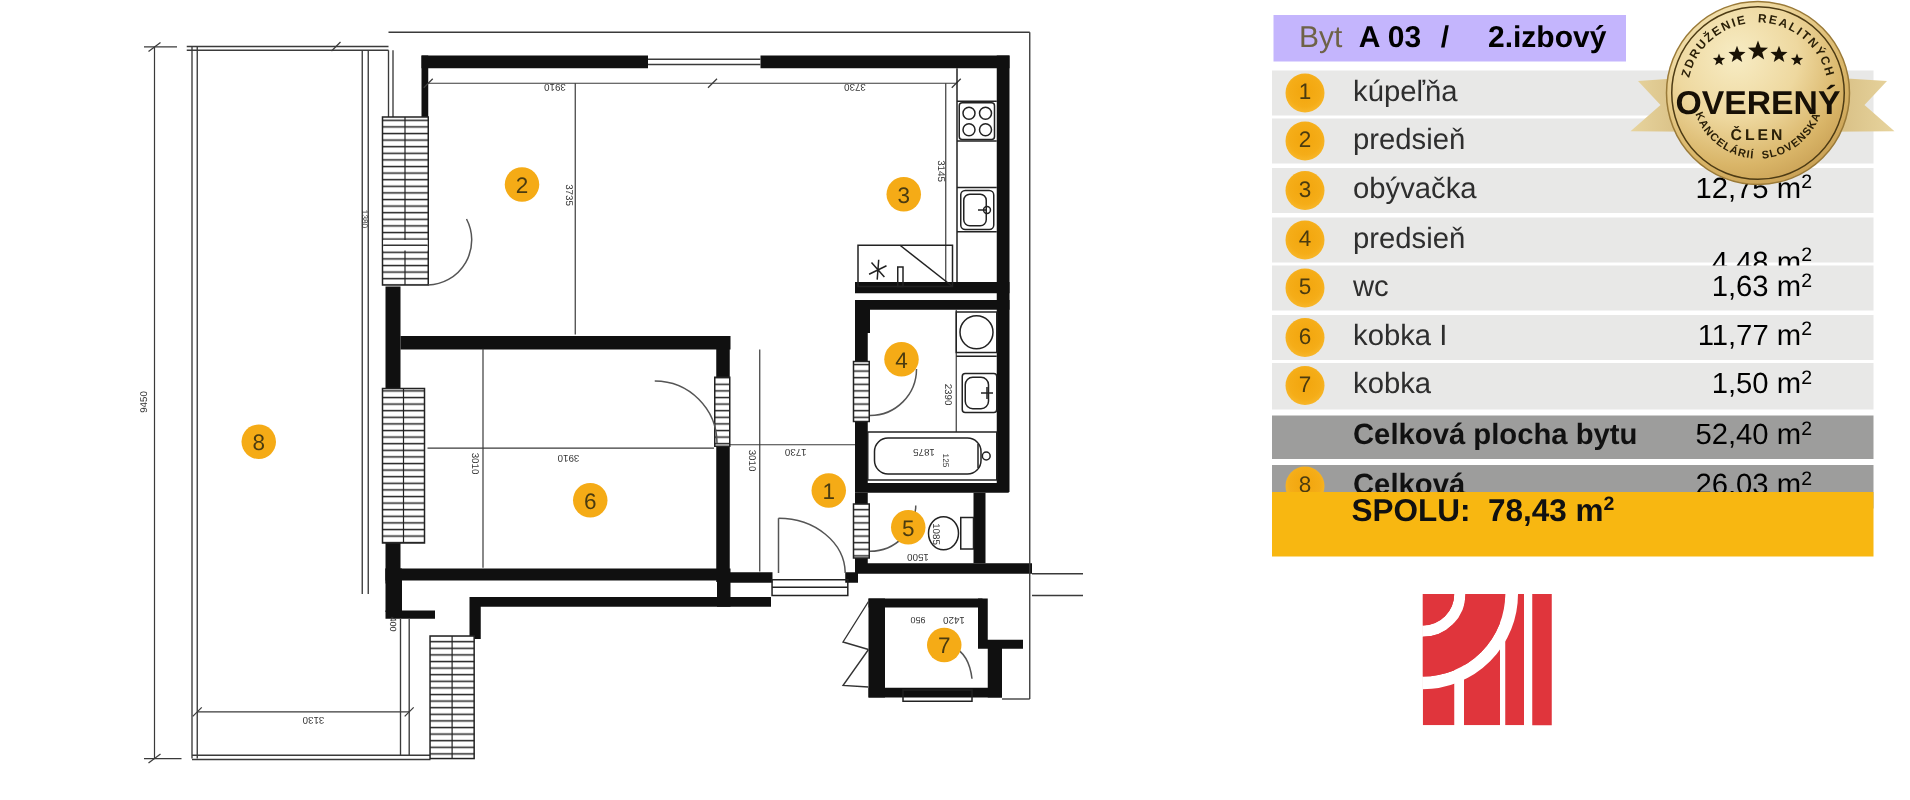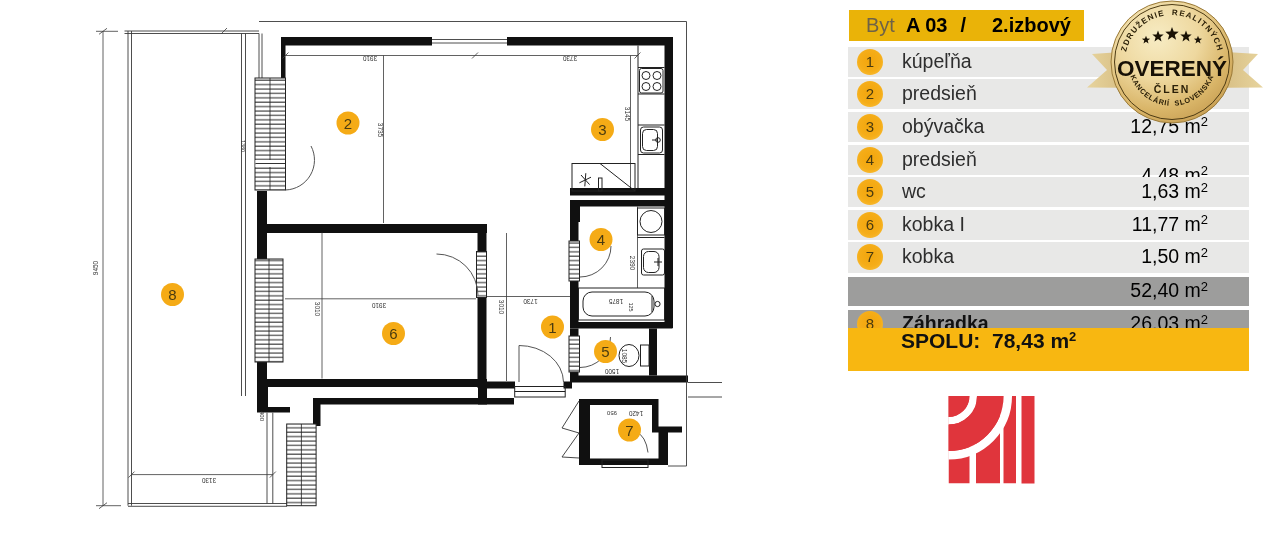--- a/index.html
+++ b/index.html
@@ -257,32 +257,33 @@
     <div class="circ" style="top:2px">6</div>
     <span class="lab" style="top:3px">kobka I</span>
     <span class="val" style="top:3px">11,77 m<sup>2</sup></span>
   </div>
 <div class="row" style="top:242.4px;height:30.2px">
     <div class="circ" style="top:2px">7</div>
     <span class="lab" style="top:3px">kobka</span>
     <span class="val" style="top:3px">1,50 m<sup>2</sup></span>
   </div>
 <div class="row" style="top:277.3px;height:28.7px;background:#9d9d9c">
+    <span class="lab" style="top:2px;font-weight:bold;color:#111">Celková plocha bytu</span>
     <span class="val" style="top:2px">52,40 m<sup>2</sup></span>
   </div>
 <div class="row" style="top:310.2px;height:28.6px;background:#9d9d9c">
     <div class="circ" style="top:1px">8</div>
-    <span class="lab" style="top:2px;font-weight:bold;color:#111">Záhradka</span>
+    <span class="lab" style="top:2px;font-weight:bold;color:#111">Celková</span>
     <span class="val" style="top:2px">26,03 m<sup>2</sup></span>
   </div>
 <div class="row" style="top:328px;height:43px;background:#f8b711">
     <span class="lab" style="left:53px;top:1px;font-weight:bold;color:#111;font-size:21px">SPOLU:&nbsp;&nbsp;78,43 m<sup>2</sup></span>
   </div>
 
-<div style="position:absolute;left:849px;top:9.5px;width:235px;height:31px;background:#eab308;font-size:20px;line-height:31px;white-space:nowrap">
+<div style="position:absolute;left:849px;top:9.5px;width:235px;height:31px;background:#c4b5fd;font-size:20px;line-height:31px;white-space:nowrap">
 <span style="color:#6e6247;margin-left:17px">Byt</span><b style="margin-left:11px">A 03</b><b style="margin-left:13px">/</b><b style="margin-left:26px">2.izbový</b>
 </div>
 
 <svg style="position:absolute;left:0;top:0;z-index:5" width="1273" height="533" viewBox="0 0 1273 533">
 <defs>
 <radialGradient id="gold" cx="38%" cy="30%" r="85%">
 <stop offset="0%" stop-color="#f7ecc4"></stop>
         <stop offset="40%" stop-color="#eed89f"></stop>
 <stop offset="70%" stop-color="#d9b568"></stop>
         <stop offset="100%" stop-color="#bd9146"></stop>

